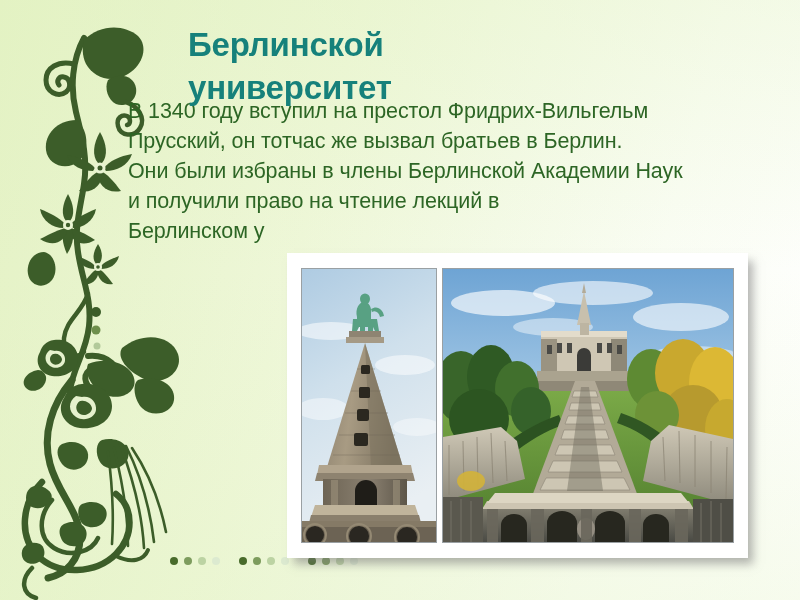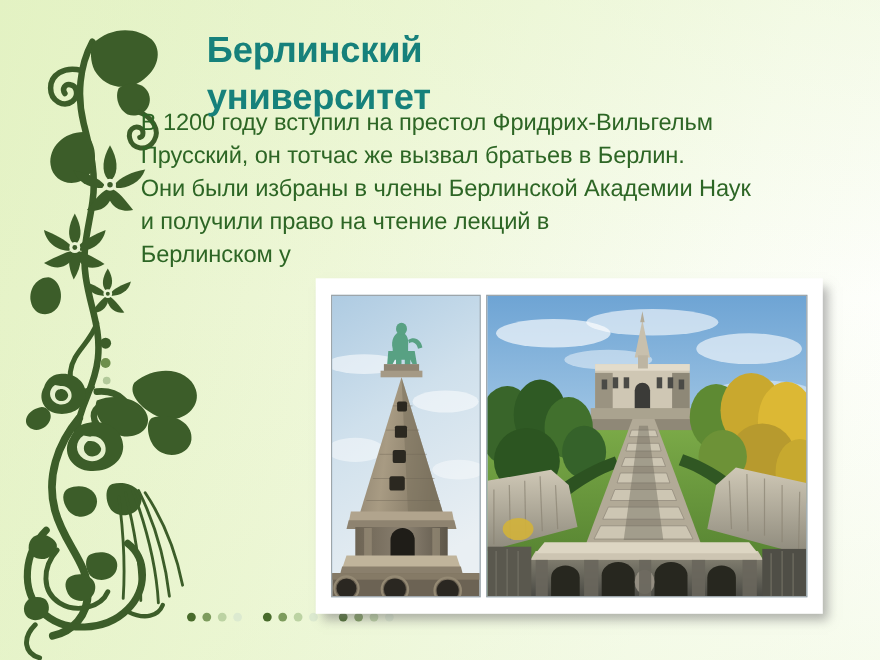--- a/index.html
+++ b/index.html
@@ -212,23 +212,23 @@
         <path d="M86 496 C100 490 114 498 110 510 C106 522 88 522 84 512 C81 505 82 498 86 496 Z"></path>
         <path d="M68 516 C80 510 94 518 90 530 C86 542 68 540 65 530 C62 523 64 518 68 516 Z"></path>
         <path d="M44 536 C34 532 24 538 26 548 C28 558 42 558 47 550 C50 545 48 538 44 536 Z"></path>
 
         <path d="M36 560 C24 572 26 586 40 590" fill="none" stroke="#3c5d29" stroke-width="4.5" stroke-linecap="round"></path>
         <path d="M120 548 C136 556 148 552 152 542" fill="none" stroke="#3c5d29" stroke-width="4" stroke-linecap="round"></path>
       </g>
     </svg>
   </div>
 
-  <div id="title">Берлинский университет</div>
-
-  <div id="body-text">В 1200 году вступил на престол Фридрих-Вильгельм Прусский, он тотчас же вызвал братьев в Берлин.
+  <div id="title">Берлинской университет</div>
+
+  <div id="body-text">В 1340 году вступил на престол Фридрих-Вильгельм Прусский, он тотчас же вызвал братьев в Берлин.
 Они были избраны в члены Берлинской Академии Наук и получили право на чтение лекций в
 Берлинском у</div>
 
   <div id="photo-frame">
 
     <div class="photo" id="photo-left">
       <svg viewBox="0 0 136 273" preserveAspectRatio="xMidYMid slice" xmlns="http://www.w3.org/2000/svg" aria-hidden="true">
         <defs>
           <linearGradient id="skyL" x1="0" y1="0" x2="0.3" y2="1">
             <stop offset="0%" stop-color="#aecbe2"></stop>

